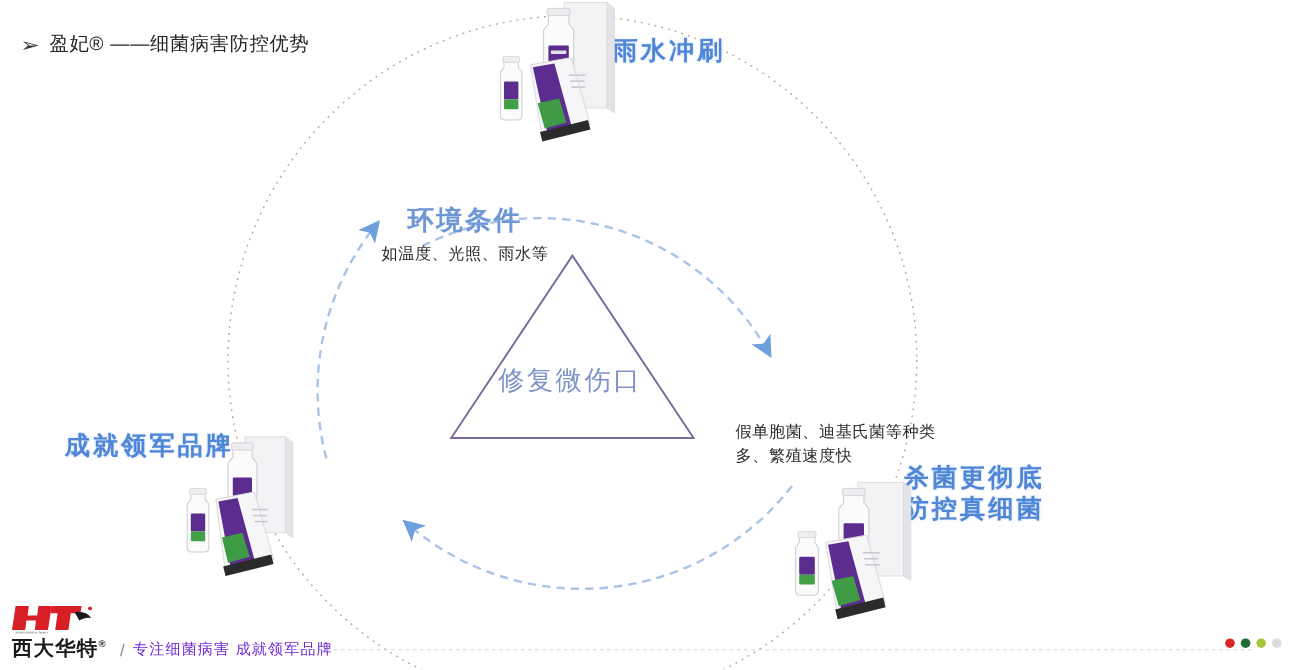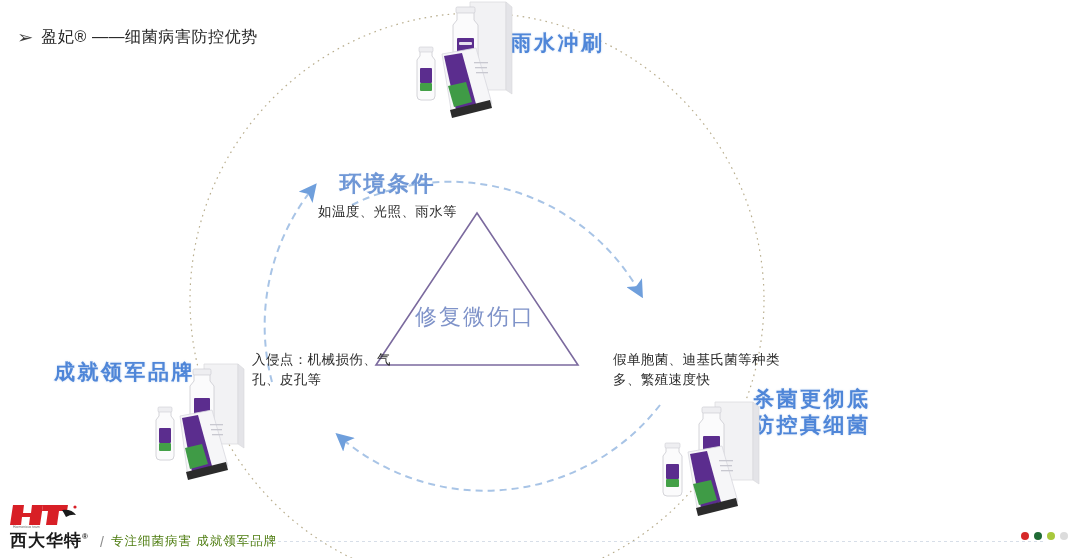--- a/index.html
+++ b/index.html
@@ -157,21 +157,21 @@
     display: flex;
     align-items: center;
     gap: 7px;
   }
   .footer-slash {
     color: #8c8c8c;
     font-size: 14px;
   }
   .footer-tag {
     font-size: 12.5px;
-    color: #4d7c0f;
+    color: #6d28d9;
     letter-spacing: 1px;
     white-space: nowrap;
   }
   .footer-dotline {
     position: absolute;
     left: 236px;
     bottom: 16px;
     width: 810px;
     height: 1px;
     background-image: linear-gradient(to right, #c9d3e0 0 3px, transparent 3px 6px);
@@ -223,21 +223,20 @@
 
     <polygon points="477,213 578,365 376,365" fill="none" stroke="#7b6a9e" stroke-width="1.6"></polygon>
   </svg>
 
   <div class="node" id="node-env">
     <div class="node-head">环境条件</div>
     <div class="node-sub">如温度、光照、雨水等</div>
   </div>
 
   <div class="node" id="node-pore">
-    <div class="node-sub">入侵点：机械损伤、气孔、皮孔等</div>
   </div>
 
   <div class="node" id="node-patho">
     <div class="node-sub">假单胞菌、迪基氏菌等种类多、繁殖速度快</div>
   </div>
 
   <div class="center-label">修复微伤口</div>
 
   <div class="benefit" id="benefit-rain" style="color: rgb(79, 134, 216);">耐雨水冲刷</div>
   <div class="benefit" id="benefit-wound" style="color: rgb(79, 134, 216);">成就领军品牌</div>

